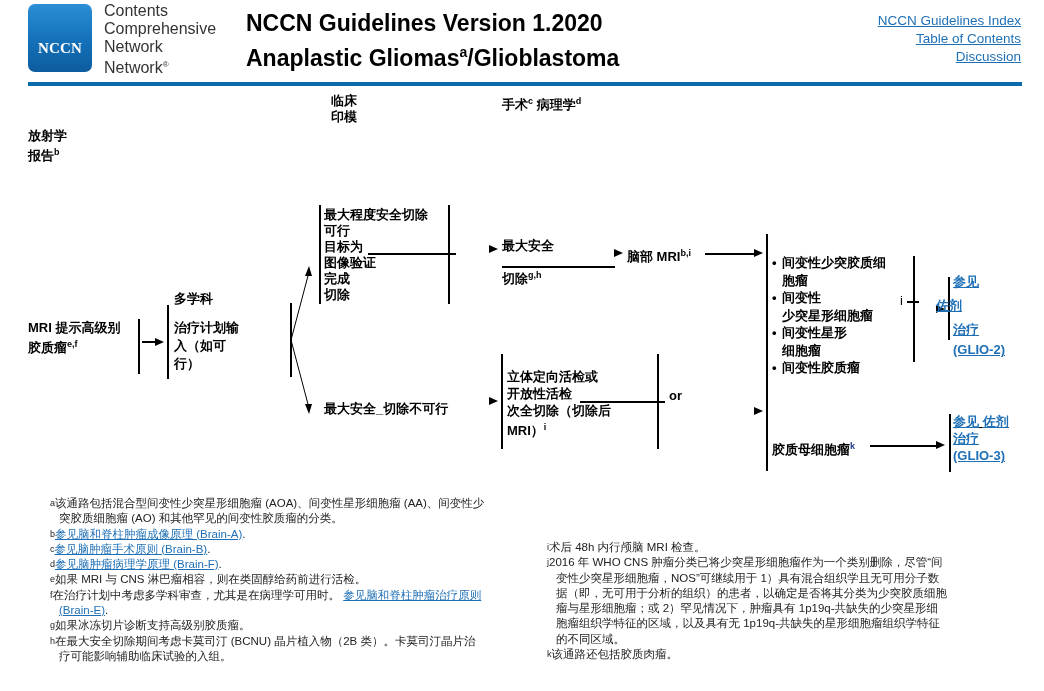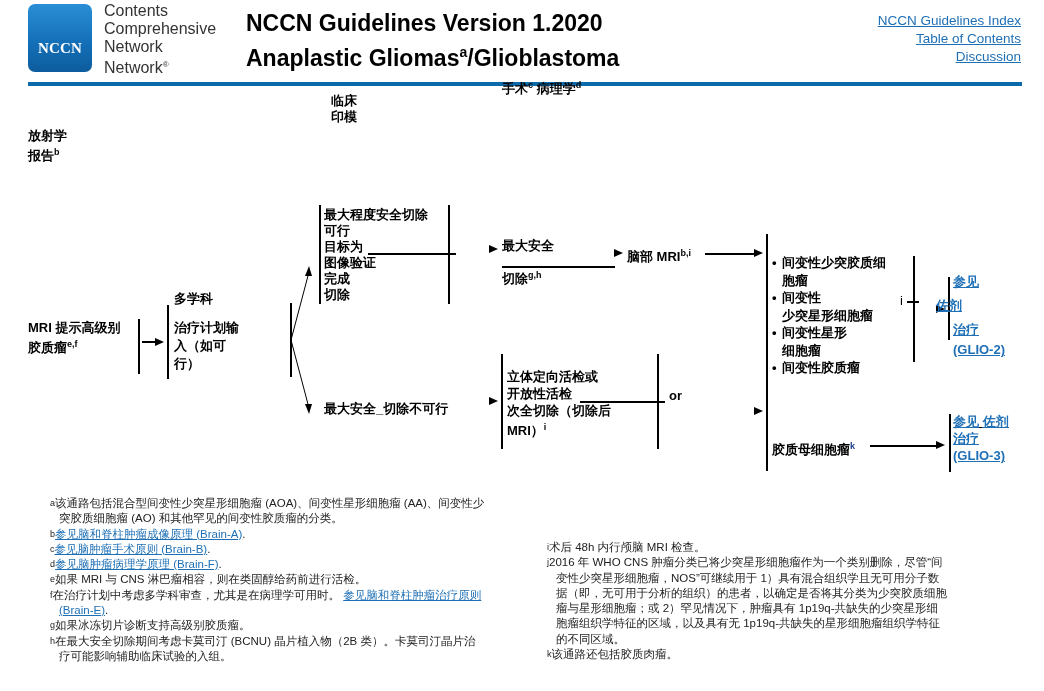--- a/index.html
+++ b/index.html
@@ -57,21 +57,21 @@
 <div class="abs bluebar"></div>
 
 <div class="abs colhead" style="left:28px; top:84px;margin-top:44px;">
   <div>放射学</div>
   <div><span>报告</span><sup>b</sup></div>
 </div>
 <div class="abs colhead" style="left:331px; top:93px;">
   <div>临床</div>
   <div>印模</div>
 </div>
-<div class="abs colhead" style="left:502px; top:77px;">
+<div class="abs colhead" style="left:502px; top:93px;">
   <span>手术</span><sup>c</sup><span> 病理学</span><sup>d</sup>
 </div>
 
 <div class="abs nt" style="left:28px; top:320px;">
   <div>MRI 提示高级别</div>
   <div><span>胶质瘤</span><sup>e,f</sup></div>
 </div>
 <div class="vline" style="left:138px; top:319px; height:55px;"></div>
 <div class="hline" style="left:142px; top:341px; width:14px;"></div>
 <div class="arrowhead" style="left:155px; top:338px;"></div>

